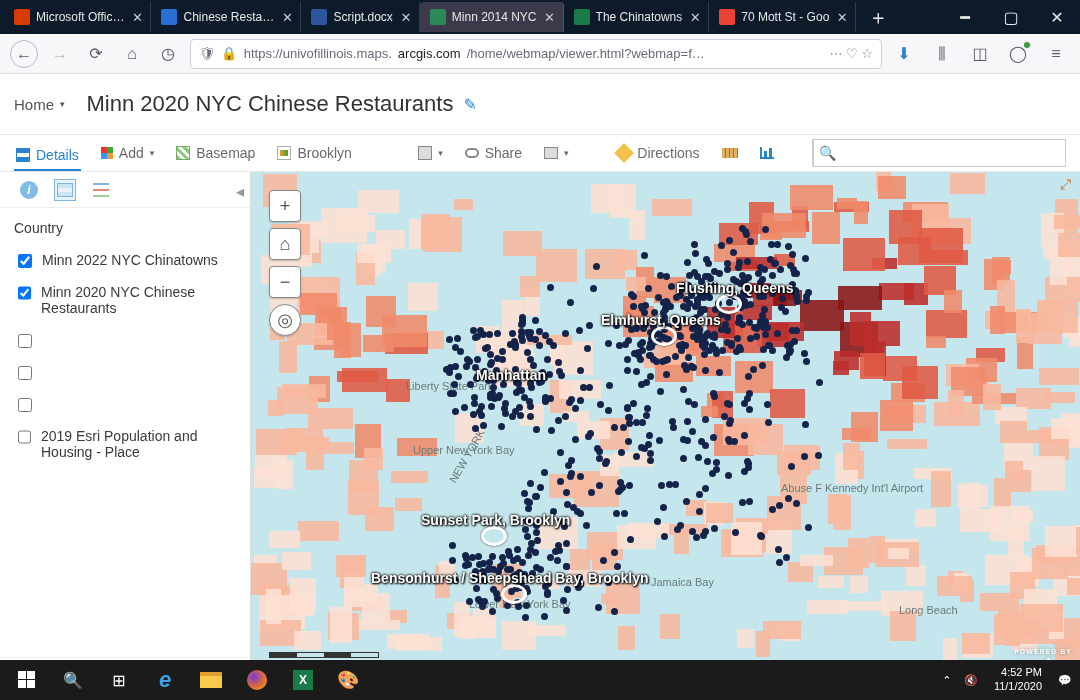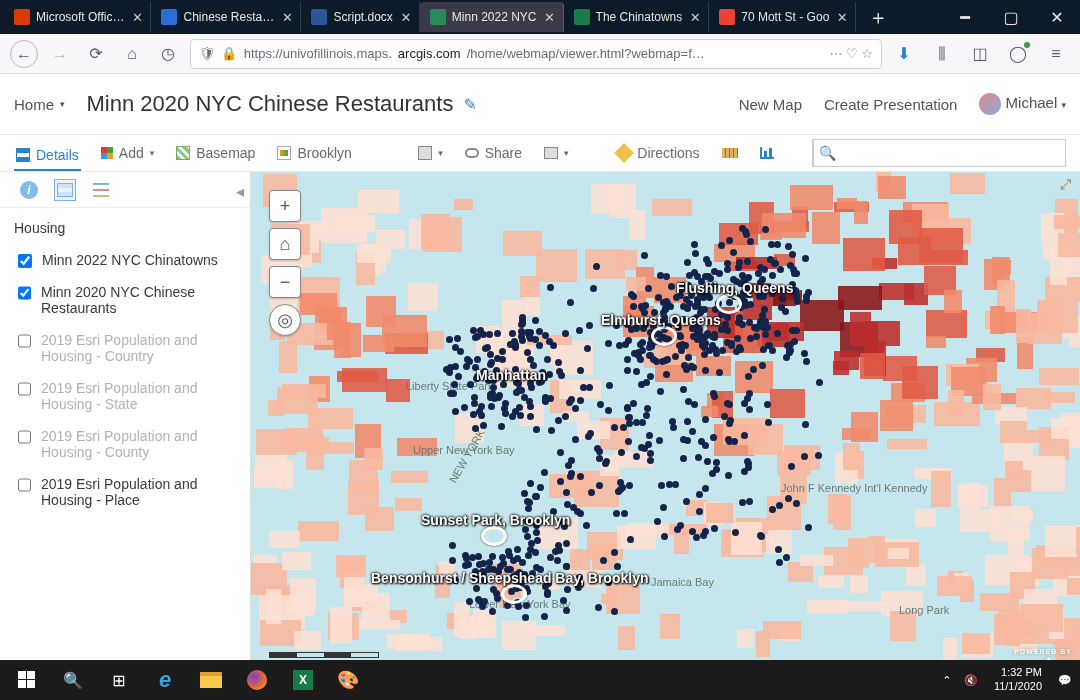--- a/index.html
+++ b/index.html
@@ -121,21 +121,21 @@
         <span class="label">Chinese Restaur…</span>
         <span class="close">✕</span>
       </div>
       <div class="tab">
         <span class="favicon" style="background:#2b579a"></span>
         <span class="label">Script.docx</span>
         <span class="close">✕</span>
       </div>
       <div class="tab active">
         <span class="favicon" style="background:#2a8a5a"></span>
-        <span class="label">Minn 2022 NYC</span>
+        <span class="label">Minn 2014 NYC</span>
         <span class="close">✕</span>
       </div>
       <div class="tab">
         <span class="favicon" style="background:#1a7a4a"></span>
         <span class="label">The Chinatowns</span>
         <span class="close">✕</span>
       </div>
       <div class="tab">
         <span class="favicon" style="background:#ea4335"></span>
         <span class="label">70 Mott St - Goo</span>
@@ -173,25 +173,20 @@
   </div>
 </div>
 
 <div class="app-header">
   <div class="home-link">
       <span>Home</span>
       <span class="caret">▾</span>
     </div>
   <div class="map-title">Minn 2020 NYC Chinese Restaurants</div>
   <span class="edit-pencil">✎</span>
-  <div class="header-right">
-    <span class="link">New Map</span>
-    <span class="link">Create Presentation</span>
-    <span class="link"><span class="avatar"></span> <span>Michael</span> <span class="caret">▾</span></span>
-  </div>
 </div>
 
 <div class="toolbar">
   <div class="tbtn active">
       <span class="ic ic-details"></span>
       <span>Details</span>
     </div>
   <div class="tbtn">
       <span class="ic ic-add"></span>
       <span>Add</span>
@@ -246,41 +241,38 @@
         </div>
       <div class="side-tab">
           <span class="ic-list">
             <span></span>
             <span></span>
             <span></span>
           </span>
         </div>
       <span class="collapse-caret">◂</span>
     </div>
-    <div class="contents-label">Housing</div>
+    <div class="contents-label">Country</div>
     <div class="layer-list" id="layers-here">
         <label class="layer">
           <input type="checkbox" checked="" style="">
           <span>Minn 2022 NYC Chinatowns</span>
         </label>
         <label class="layer">
           <input type="checkbox" checked="" style="">
           <span>Minn 2020 NYC Chinese Restaurants</span>
         </label>
         <label class="layer dim">
           <input type="checkbox" style="">
-          <span>2019 Esri Population and Housing - Country</span>
         </label>
         <label class="layer dim">
           <input type="checkbox" style="">
-          <span>2019 Esri Population and Housing - State</span>
         </label>
         <label class="layer dim">
           <input type="checkbox" style="">
-          <span>2019 Esri Population and Housing - County</span>
         </label>
         <label class="layer">
           <input type="checkbox" style="">
           <span>2019 Esri Population and Housing - Place</span>
         </label>
       </div>
     <div class="side-footer">
       <span>Trust Center</span>
         <span class="dot">.</span>
       <span>Contact Esri</span>
@@ -642,22 +634,22 @@
         <div class="poly" style="left: 816.491px; top: 405.762px; width: 23.8401px; height: 17.404px; background: rgb(248, 184, 158);"></div>
         <div class="poly" style="left: 18.639px; top: 155.523px; width: 15.7749px; height: 12.5028px; background: rgb(248, 184, 158);"></div>
         <div class="poly" style="left: 742.966px; top: 442.496px; width: 24.7879px; height: 30.5456px; background: rgb(248, 184, 158);"></div>
         <div class="poly" style="left: 105.882px; top: 72.1259px; width: 34.3853px; height: 18.6495px; background: rgb(253, 224, 212);"></div>
       </div>
     <div id="bmlabels">
         <div class="basemap-label" style="left: 155px; top: 208px;">Liberty State Park</div>
         <div class="basemap-label" style="left: 162px; top: 272px;">Upper New York Bay</div>
         <div class="basemap-label" style="left: 218px; top: 426px;">Lower New York Bay</div>
         <div class="basemap-label" style="left: 400px; top: 404px;">Jamaica Bay</div>
-        <div class="basemap-label" style="left: 648px; top: 432px;">Long Park</div>
-        <div class="basemap-label" style="left: 530px; top: 310px;">John F Kennedy Int'l Kennedy</div>
+        <div class="basemap-label" style="left: 648px; top: 432px;">Long Beach</div>
+        <div class="basemap-label" style="left: 530px; top: 310px;">Abuse F Kennedy Int'l Airport</div>
         <div class="basemap-label" style="left: 186px; top: 278px; transform: rotate(-60deg);">NEW YORK</div>
       </div>
     <div class="dots" id="dots">
         <div class="dot" style="left: 244.053px; top: 221.721px;"></div>
         <div class="dot" style="left: 236.455px; top: 178.571px;"></div>
         <div class="dot" style="left: 223.449px; top: 161.364px;"></div>
         <div class="dot" style="left: 237.435px; top: 187.006px;"></div>
         <div class="dot" style="left: 202.605px; top: 162.531px;"></div>
         <div class="dot" style="left: 303.638px; top: 187.328px;"></div>
         <div class="dot" style="left: 220.662px; top: 162.098px;"></div>
@@ -1392,18 +1384,18 @@
   <div class="task-item">
       <span style="width:20px;height:20px;background:#1a7a4a;color:#fff;font-size:12px;font-weight:bold;display:flex;align-items:center;justify-content:center">X</span>
     </div>
   <div class="task-item">
       <span style="font-size:18px">🎨</span>
     </div>
   <div class="task-right">
     <span class="tray-ico">⌃</span>
     <span class="tray-ico">🔇</span>
     <div class="clock">
-      <span>1:32 PM</span>
+      <span>4:52 PM</span>
       <span>11/1/2020</span>
     </div>
     <span class="tray-ico">💬</span>
   </div>
 </div>
 
 </body></html>

